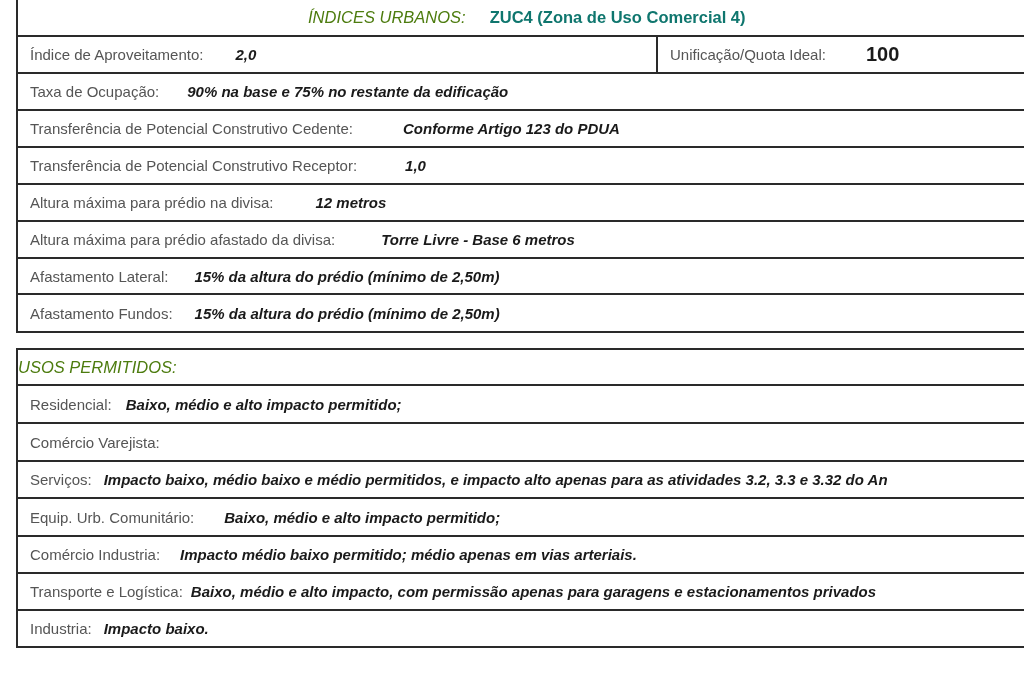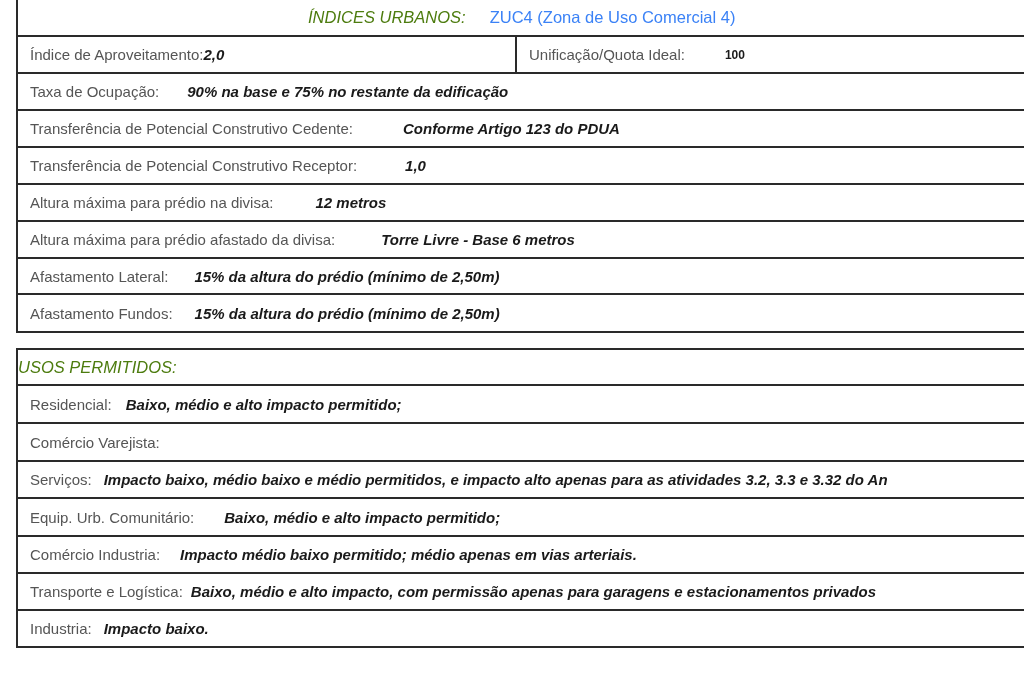--- a/index.html
+++ b/index.html
@@ -28,44 +28,44 @@
     align-items: center;
     white-space: nowrap;
     font-size: 15px;
   }
   .row:last-child { border-bottom: none; }
   .hdr {
     justify-content: flex-start;
     font-size: 16.5px;
   }
   .hdr .hdr-title { font-style: italic; color: #4d7c0f; }
-  .hdr .hdr-zone { color: #3b82f6; font-weight: 400; }
+  .hdr .hdr-zone { color: #0f766e; font-weight: 700; }
   .lbl { color: #555; padding-left: 12px; }
   .val { font-weight: bold; font-style: italic; color: #1a1a1a; }
   .cell { display: flex; align-items: center; height: 100%; box-sizing: border-box; }
   .split { border-left: 2px solid #2a2a2a; }
   .bold-upright { font-weight: bold; color: #1a1a1a; font-style: normal; }
 </style>
 </head>
 <body>
 
 <div class="tbl" id="tbl-indices">
   <div class="row hdr" style="height:37px;">
     <span class="hdr-title" style="margin-left:290px;">ÍNDICES URBANOS:</span>
     <span class="hdr-zone" style="margin-left:24px;">ZUC4 (Zona de Uso Comercial 4)</span>
   </div>
 
   <div class="row" style="height:37px;">
-    <div class="cell" style="width:497px;">
+    <div class="cell" style="width:638px;">
       <span class="lbl">Índice de Aproveitamento:</span>
-      <span class="val" style="font-style:italic;">2,0</span>
+      <span class="val" style="margin-left:32px; font-style:italic;">2,0</span>
     </div>
     <div class="cell split" style="flex:1;">
       <span class="lbl">Unificação/Quota Ideal:</span>
-      <span class="bold-upright" style="margin-left:40px; font-size:12px;">100</span>
+      <span class="bold-upright" style="margin-left:40px; font-size:20px;">100</span>
     </div>
   </div>
 
   <div class="row" style="height:37px;">
     <span class="lbl">Taxa de Ocupação:</span>
     <span class="val" style="margin-left:28px;">90% na base e 75% no restante da edificação</span>
   </div>
 
   <div class="row" style="height:37px;">
     <span class="lbl">Transferência de Potencial Construtivo Cedente:</span>

